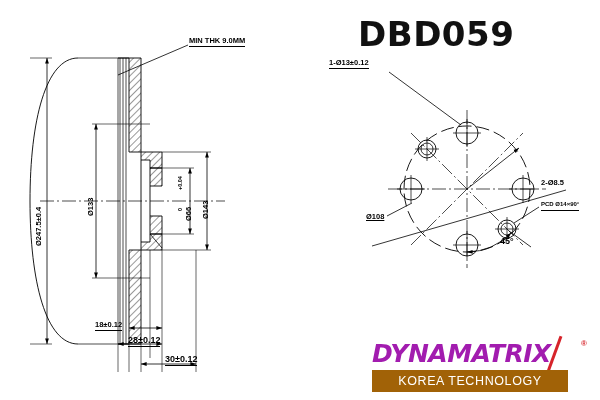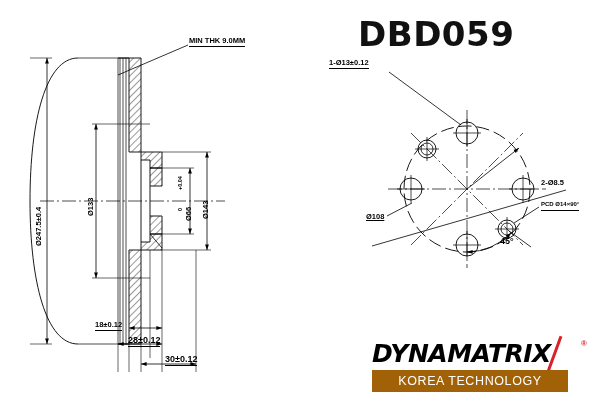--- a/index.html
+++ b/index.html
@@ -19,21 +19,21 @@
   }
 
   
   #logo{
     left:372px;top:338px;width:216px;height:56px;background:#ffffff;
   }
   #logo-word{
     position:absolute;left:0;top:0;width:216px;height:32px;
     font-family:"DejaVu Sans","Liberation Sans",sans-serif;
     font-size:25px;font-weight:700;font-style:italic;letter-spacing:-0.5px;
-    color:#000000;line-height:32px;white-space:nowrap;
+    color:#a21caf;line-height:32px;white-space:nowrap;
   }
   #logo-reg{
     position:absolute;right:1px;top:1px;font-size:8px;color:#d6232a;font-style:normal;font-weight:700;
   }
   #logo-slash{
     position:absolute;left:181px;top:-3px;width:3px;height:38px;background:#d6232a;
     transform:rotate(20deg);transform-origin:center;
   }
   #logo-banner{
     position:absolute;left:0;top:32px;width:196px;height:22px;background:#a16207;

